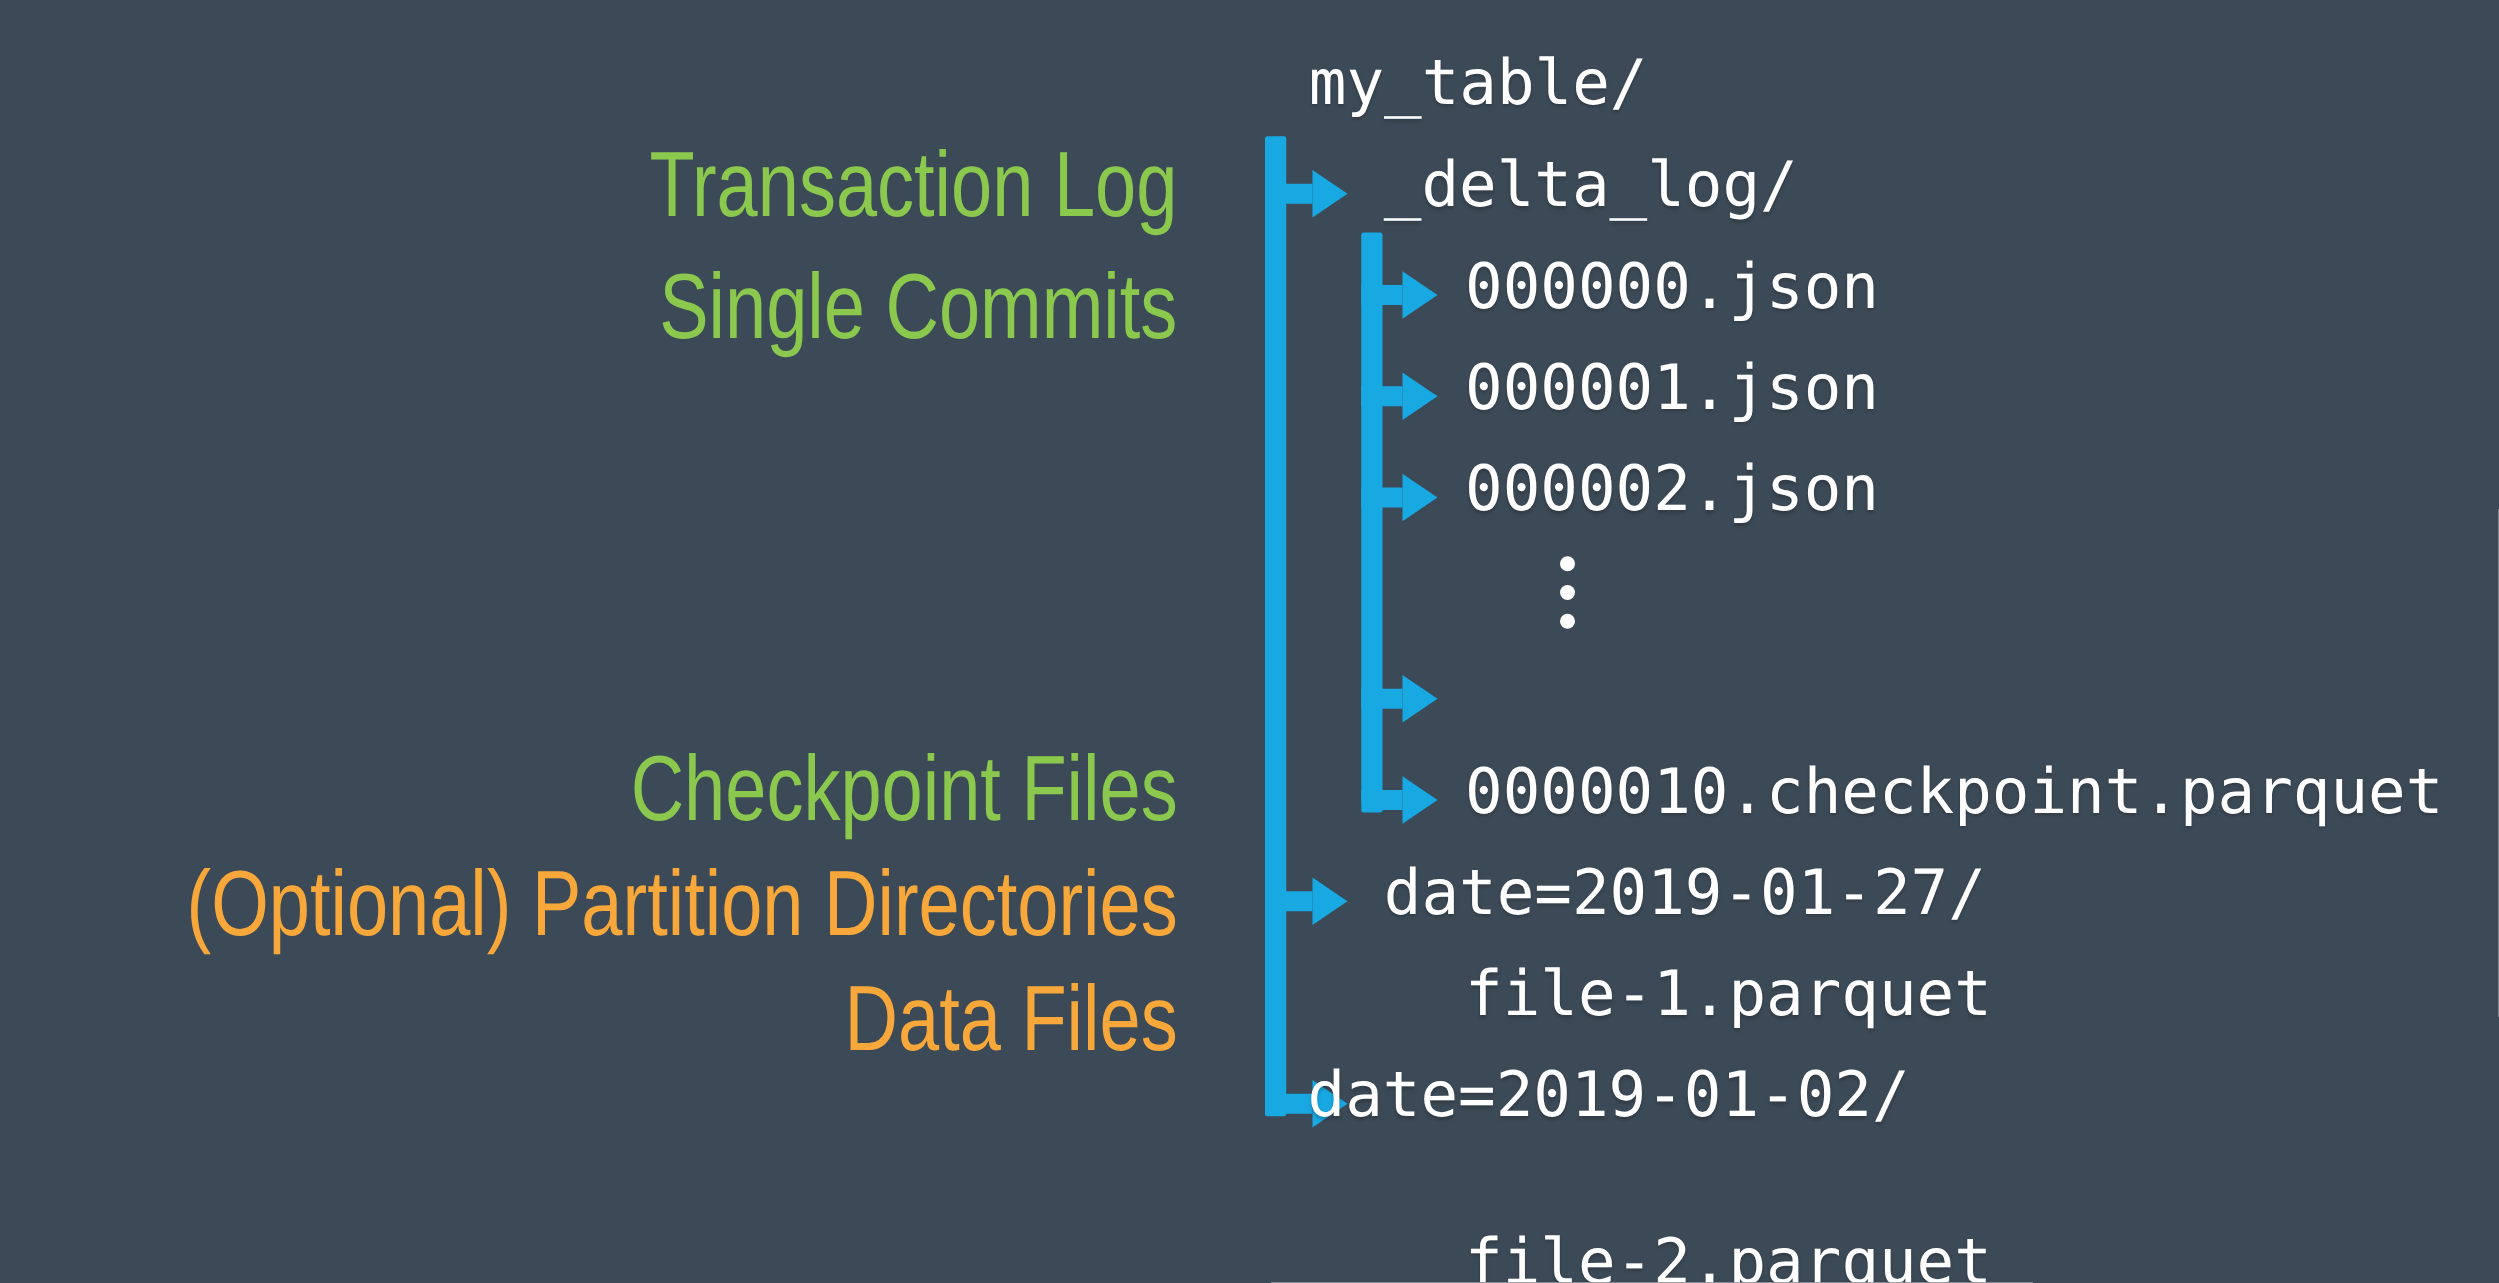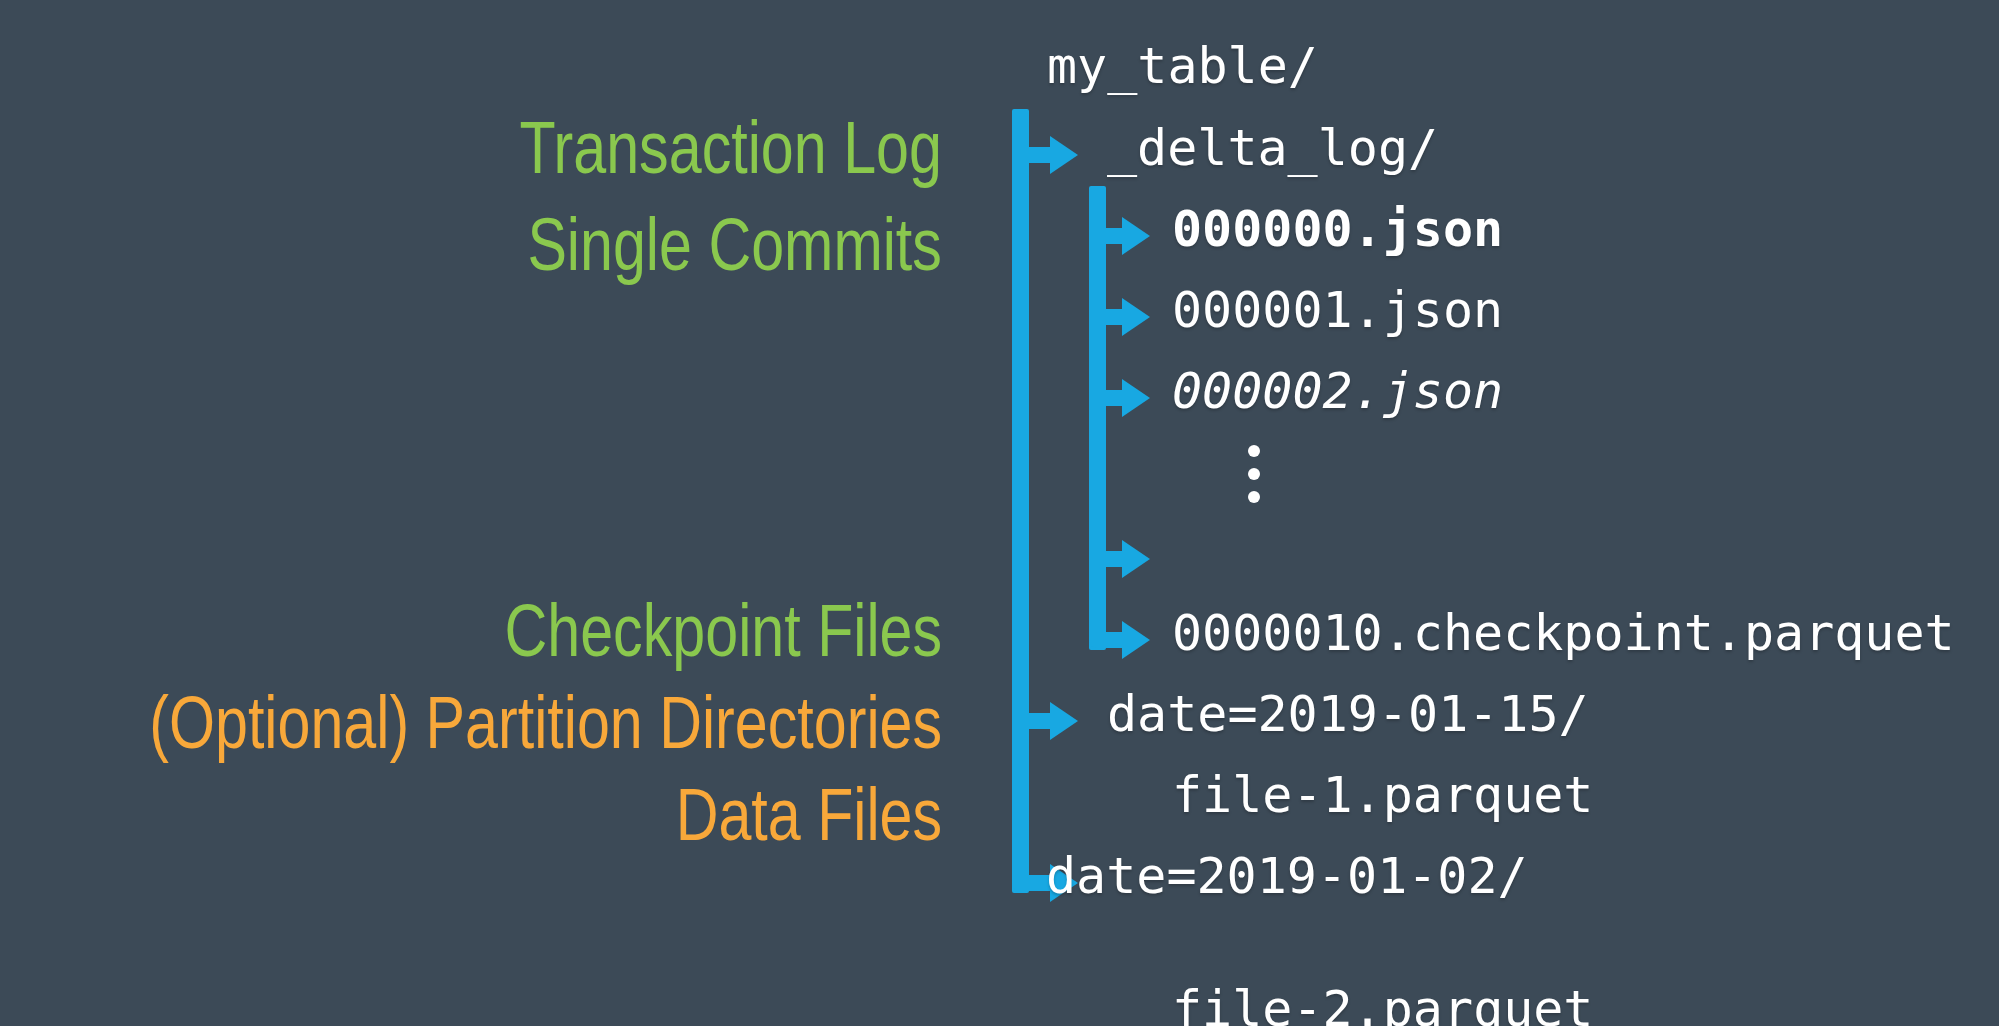--- a/index.html
+++ b/index.html
@@ -122,29 +122,29 @@
     <div class="bar" style="width:33px;"></div>
       <div class="head" style="left:33px;"></div>
   </div>
   <div class="arrow elbow" style="left:1089px; top:621px;">
     <div class="bar" style="width:33px;"></div>
       <div class="head" style="left:33px;"></div>
   </div>
 
   <div class="mono" style="left:1107px; top:120px;">_delta_log/</div>
   <div class="mono" style="left:1047px; top:38px;">my_table/</div>
-  <div class="mono" style="left:1172px; top:201px;font-weight:bold;">000000.json</div>
+  <div class="mono" style="left:1172px; top:201px;">000000.json</div>
   <div class="mono" style="left:1172px; top:282px;text-align:center;">000001.json</div>
-  <div class="mono" style="left:1172px; top:363px;font-style:italic;">000002.json</div>
+  <div class="mono" style="left:1172px; top:363px;">000002.json</div>
 
   <div class="vdots" style="left:1248px; top:445px;">
     <div class="dot"></div>
     <div class="dot"></div>
     <div class="dot"></div>
   </div>
 
   <div class="mono" style="left:1172px; top:605px;">0000010.checkpoint.parquet</div>
-  <div class="mono" style="left:1107px; top:686px;">date=2019-01-15/</div>
+  <div class="mono" style="left:1107px; top:686px;">date=2019-01-27/</div>
   <div class="mono" style="left:1172px; top:767px;">file-1.parquet</div>
   <div class="mono" style="left:1046px; top:848px;">date=2019-01-02/</div>
   <div class="mono" style="left:1172px; top:981px;">file-2.parquet</div>
 
 </div>
 
 </body></html>

